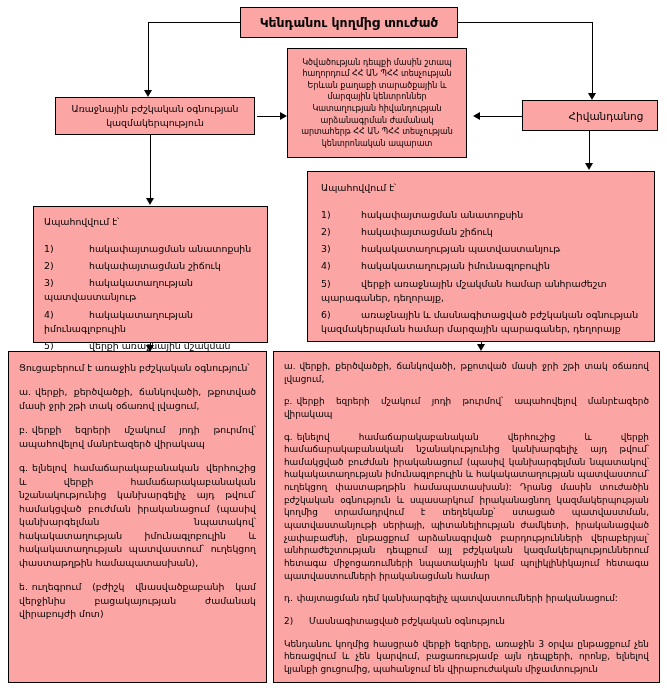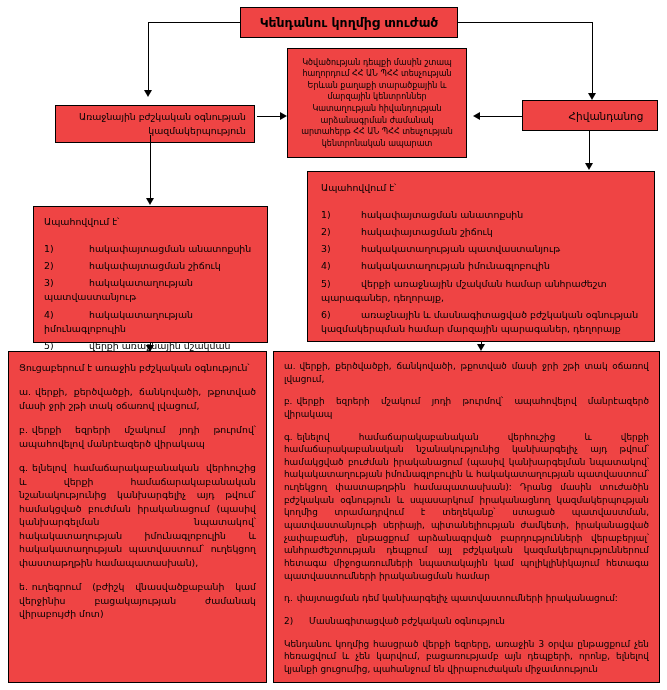--- a/index.html
+++ b/index.html
@@ -1,24 +1,24 @@
 <!DOCTYPE html>
 <html><head>
 <meta charset="utf-8">
 <style>
   html,body{margin:0;padding:0;background:#fff;}
   .stage{
     position:relative;width:667px;height:690px;background:#ffffff;
     font-family:"DejaVu Sans",sans-serif;color:#000;overflow:hidden;
   }
-  .box{position:absolute;border:1px solid #000;background:#ef4444;box-sizing:border-box;}
+  .box{position:absolute;border:1px solid #000;background:#fca5a5;box-sizing:border-box;}
   .center-flex{display:flex;align-items:center;justify-content:center;text-align:center;}
   .title-box{left:240px;top:7px;width:218px;height:31px;font-weight:bold;font-size:12.5px;}
   .report-box{left:287px;top:48px;width:180px;height:110px;font-size:8px;line-height:1.45;padding:4px 7px;}
-  .primary-box{left:55px;top:105px;width:200px;height:38px;font-size:9.3px;line-height:1.5;padding:2px 8px;text-align:right;}
+  .primary-box{left:55px;top:97px;width:200px;height:38px;font-size:9.3px;line-height:1.5;padding:2px 8px;}
   .hospital-box{left:522px;top:100px;width:136px;height:31px;font-size:10.5px;padding-left:32px;}
   .list-box{font-size:9.4px;line-height:1.5;}
   .provides-left{left:33px;top:206px;width:235px;height:137px;padding:8px 8px 0 10px;}
   .provides-right{left:307px;top:171px;width:348px;height:171px;padding:9px 10px 0 13px;}
   .hdr{margin-bottom:13px;}
   .li{margin-bottom:3px;}
   .num{display:inline-block;width:45px;}
   .provides-right .num{width:40px;}
   .para-box{text-align:justify;}
   .first-aid-left{left:8px;top:351px;width:259px;height:332px;font-size:9.3px;line-height:1.45;padding:9px 10px;}

